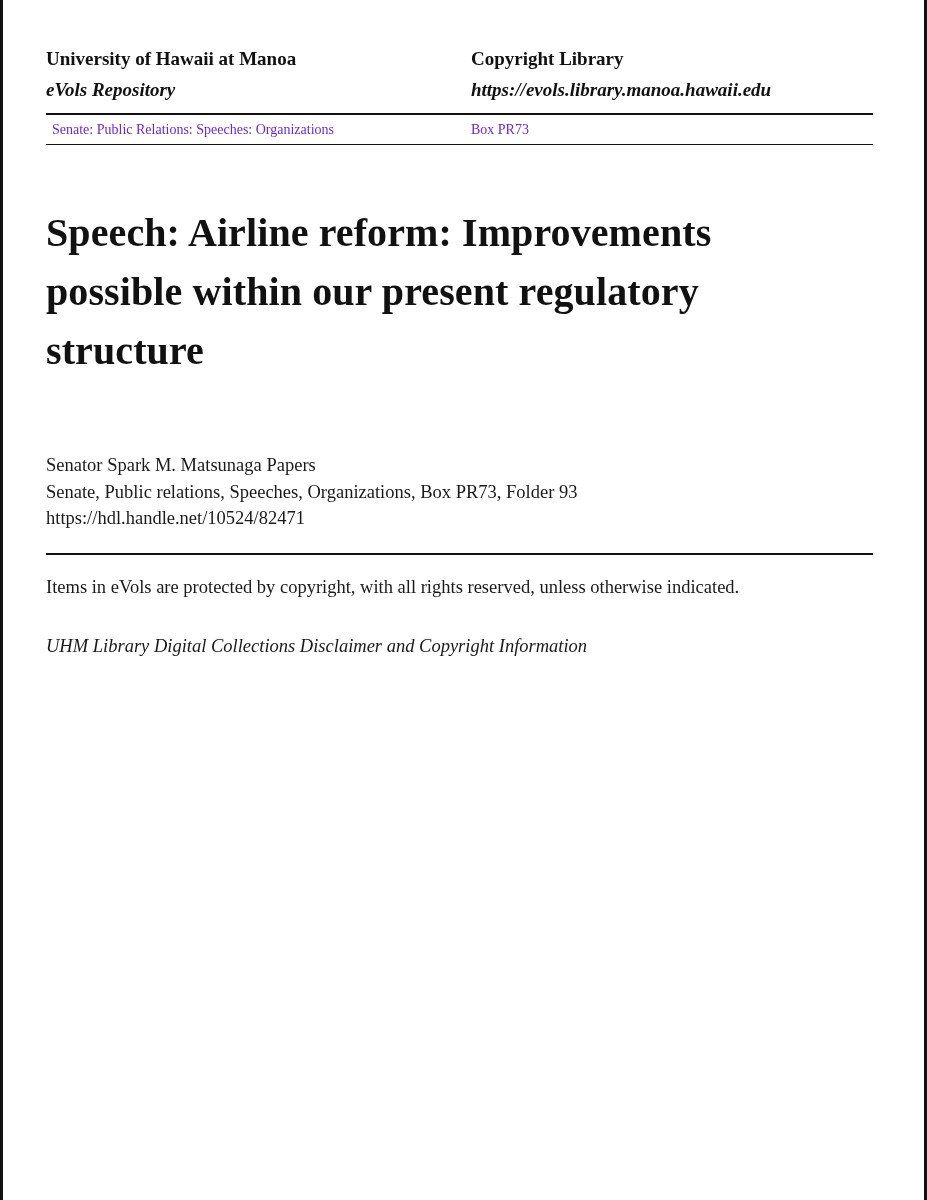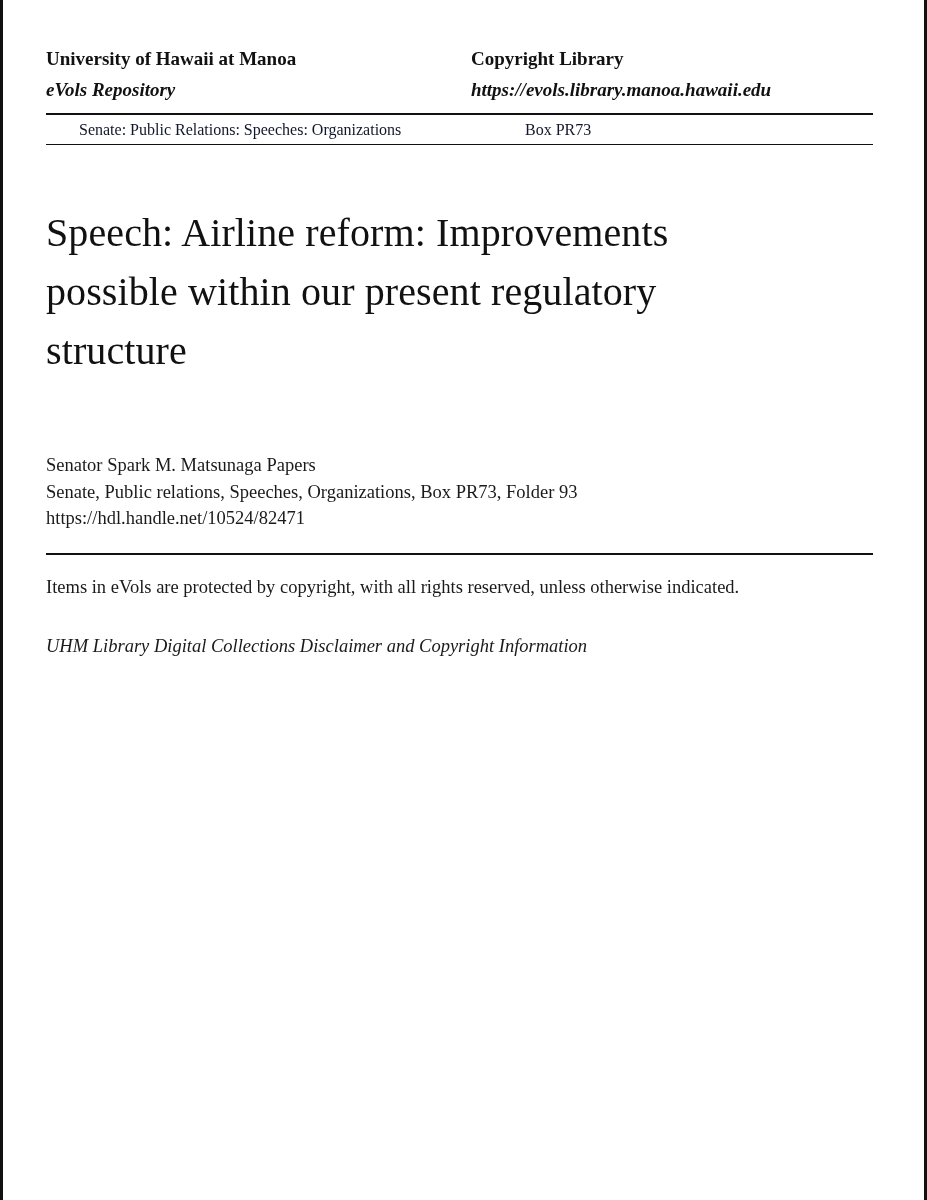--- a/index.html
+++ b/index.html
@@ -83,32 +83,31 @@
     padding: 5px 0 4px 6px;
   }
   .meta-row .col-left {
     width: 419px;
     flex: 0 0 419px;
   }
   .meta-row .col-right {
     flex: 1 1 auto;
   }
   .meta-text {
-    font-size: 16px;
+    font-size: 14px;
     line-height: 20px;
-    color: #0f172a;
-    margin-left: 27px;
+    color: #6d28d9;
   }
 
   
   .title {
     margin-top: 58px;
     font-size: 40px;
     line-height: 59px;
-    font-weight: normal;
+    font-weight: bold;
     color: #111111;
     max-width: 700px;
     letter-spacing: 0.1px;
   }
 
   
   .citation {
     margin-top: 72px;
   }
   .citation div {

